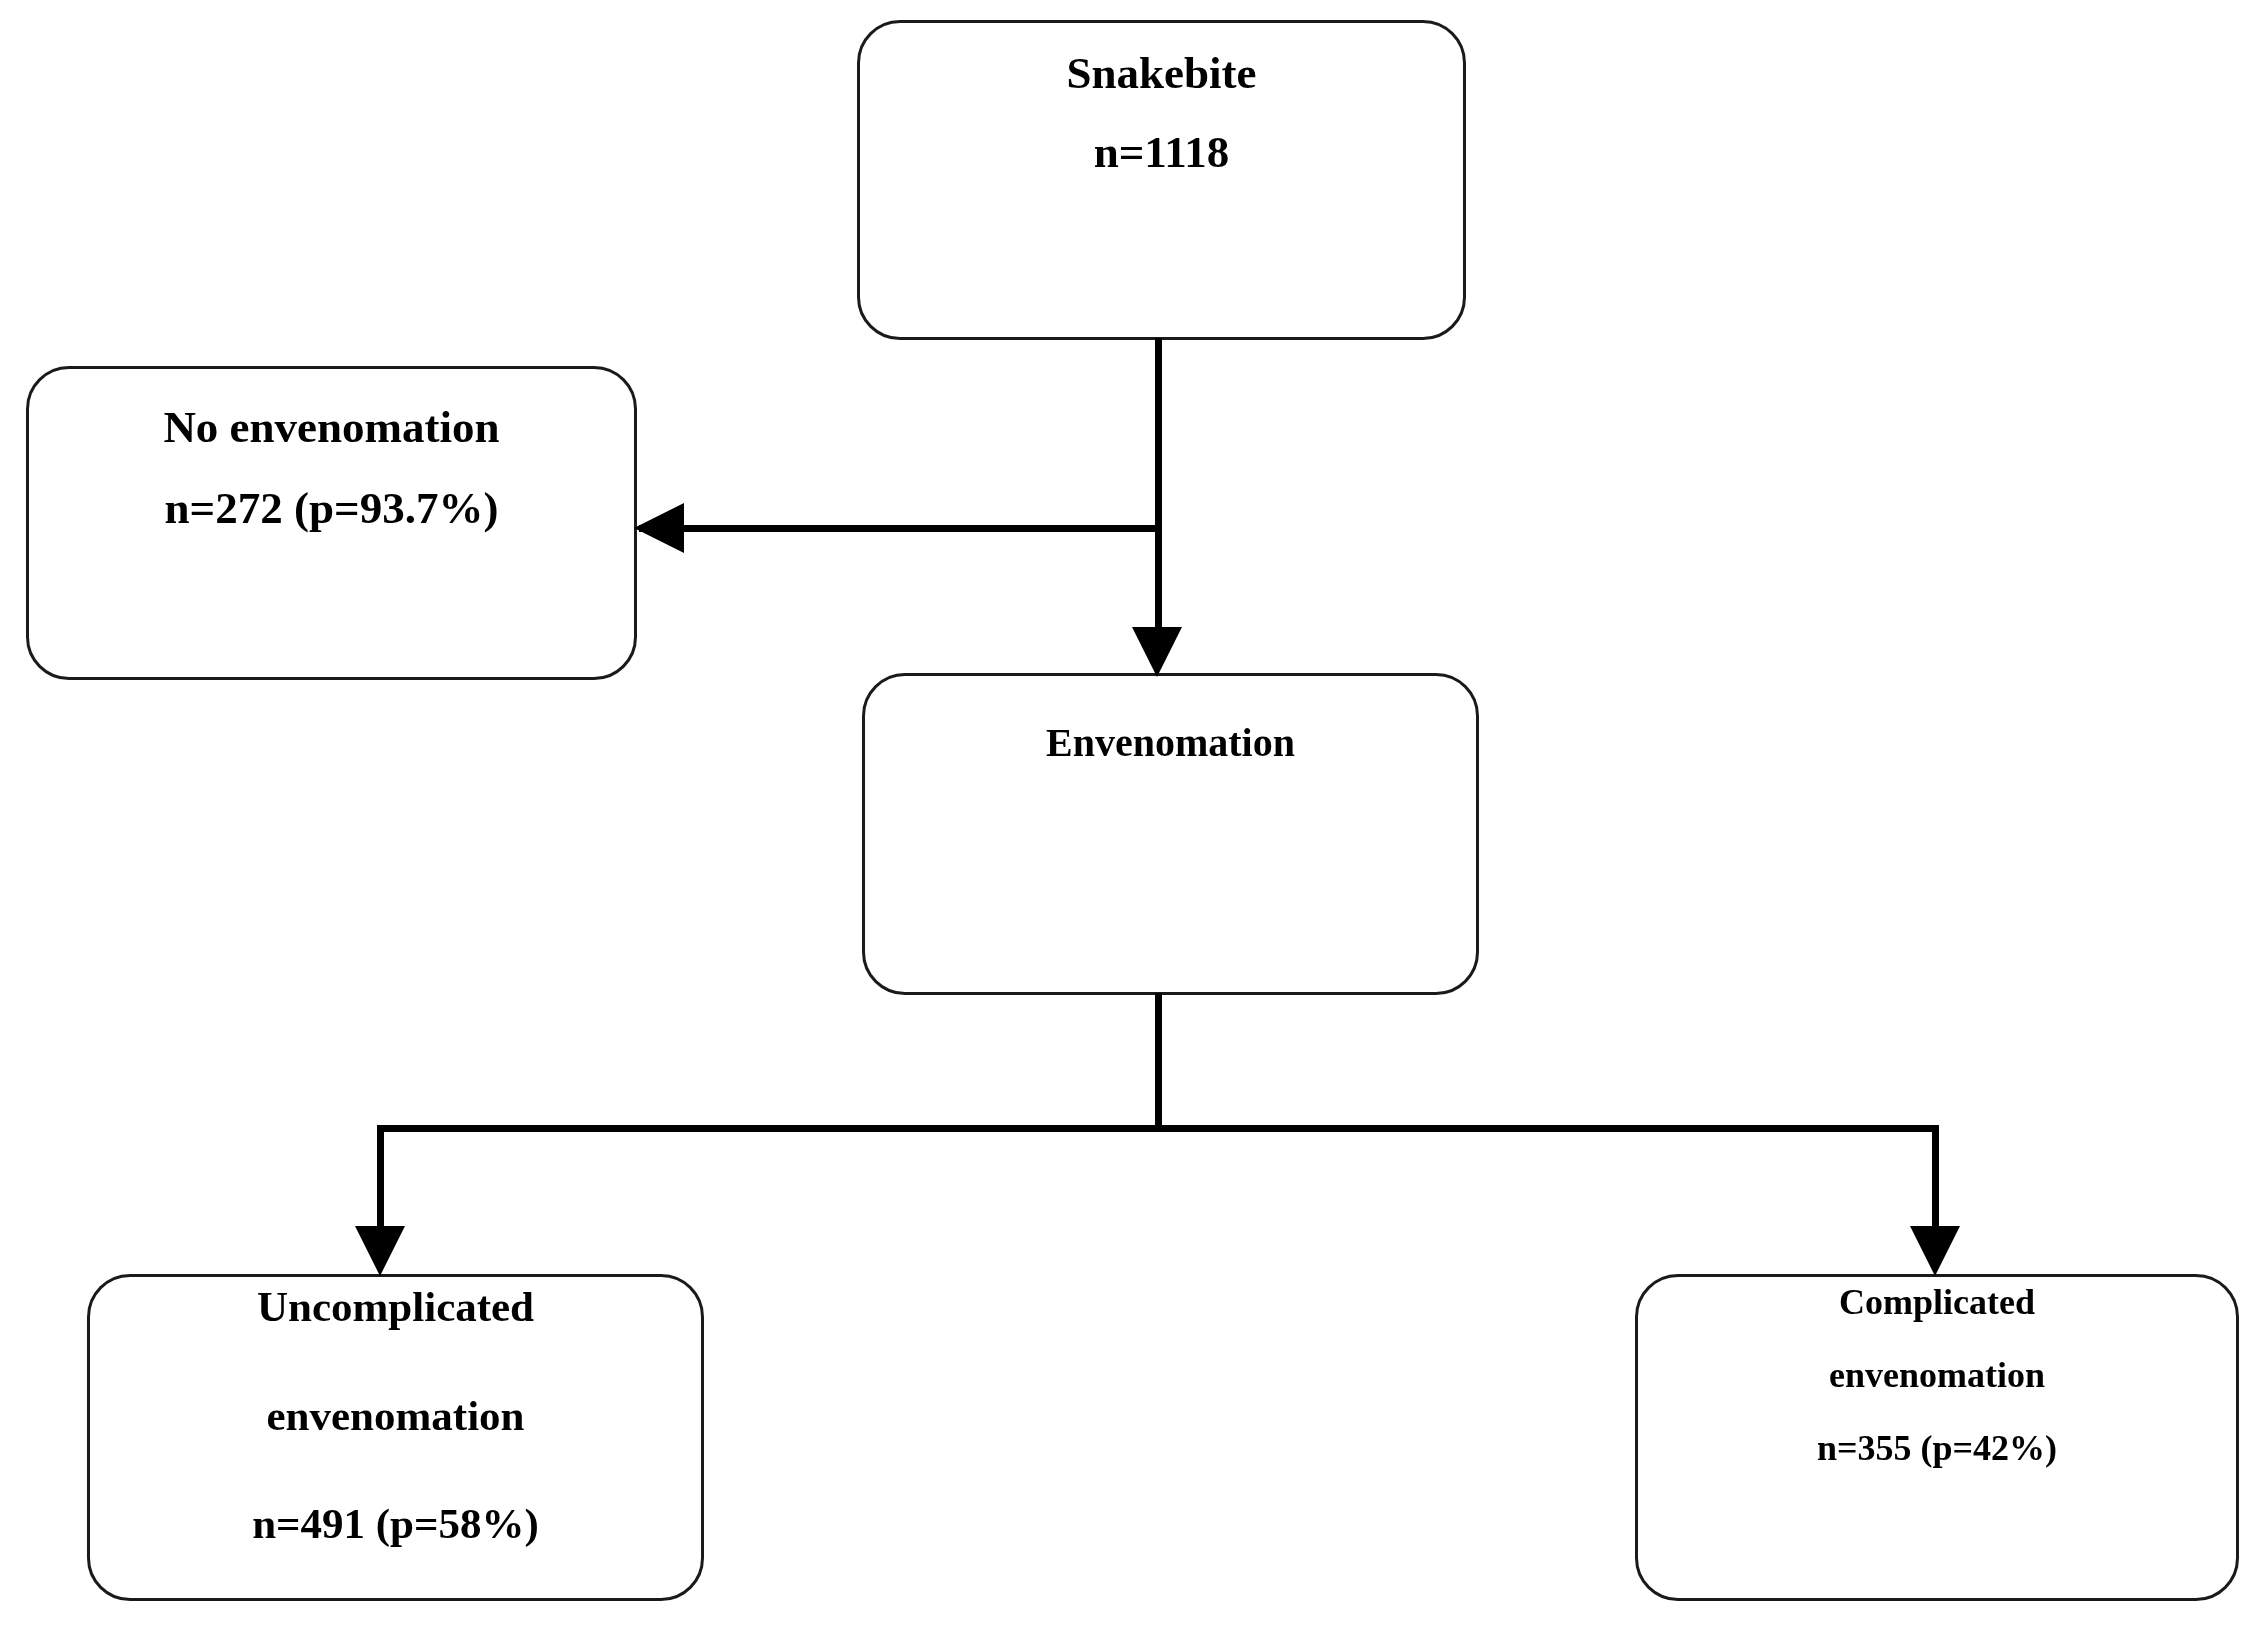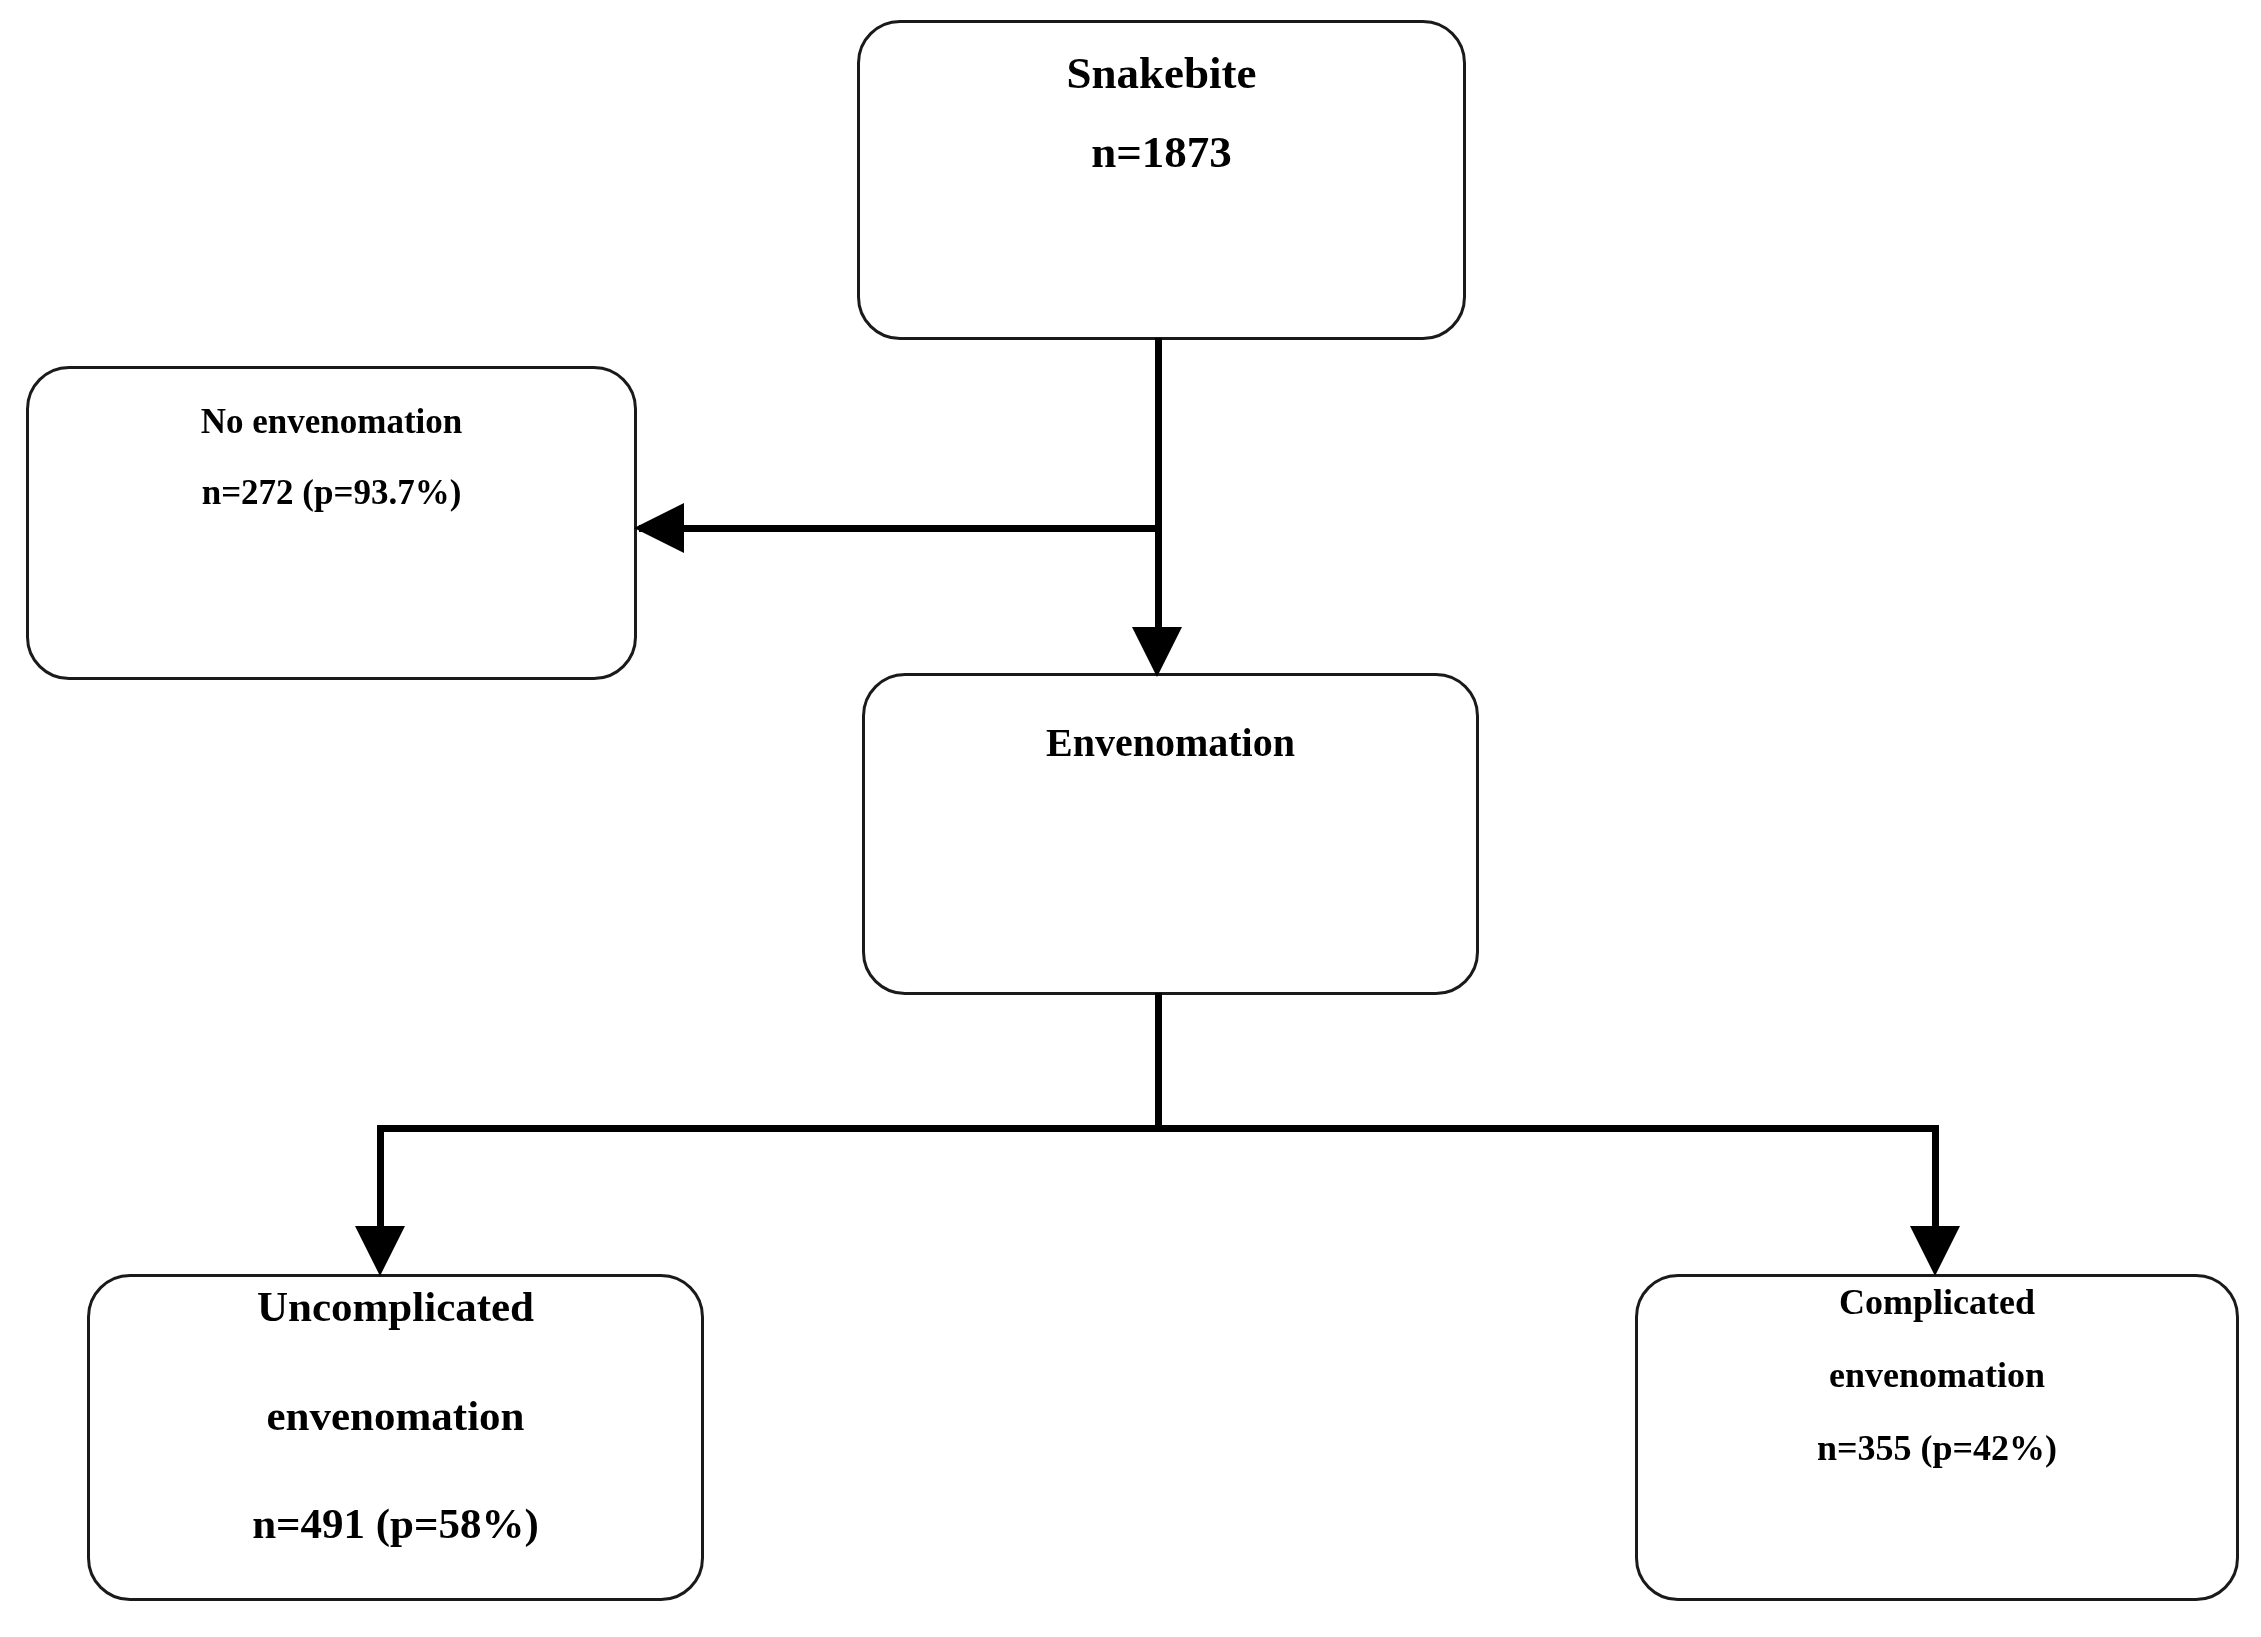--- a/index.html
+++ b/index.html
@@ -41,21 +41,21 @@
   #node-snakebite {
     left: 857px; top: 20px; width: 609px; height: 320px;
     font-size: 45px;
     justify-content: flex-start;
     padding-top: 26.5px;
   }
   #node-snakebite .line { margin-bottom: 32px; }
 
   #node-no-envenomation {
     left: 26px; top: 366px; width: 611px; height: 314px;
-    font-size: 35px;
+    font-size: 45px;
     justify-content: flex-start;
     padding-top: 35px;
   }
   #node-no-envenomation .line { margin-bottom: 34px; }
 
   #node-envenomation {
     left: 862px; top: 673px; width: 617px; height: 322px;
     font-size: 40px;
     justify-content: flex-start;
     padding-top: 46px;
@@ -134,21 +134,21 @@
     border-top: 50px solid #000000;
   }
 </style>
 </head>
 <body>
 
 <div id="canvas">
 
   <div class="node" id="node-snakebite">
     <span class="line">Snakebite</span>
-    <span class="line">n=1873</span>
+    <span class="line">n=1118</span>
   </div>
 
   <div class="node" id="node-no-envenomation">
     <span class="line">No envenomation</span>
     <span class="line">n=272 (p=93.7%)</span>
   </div>
 
   <div class="node" id="node-envenomation">
     <span class="line">Envenomation</span>
   </div>

